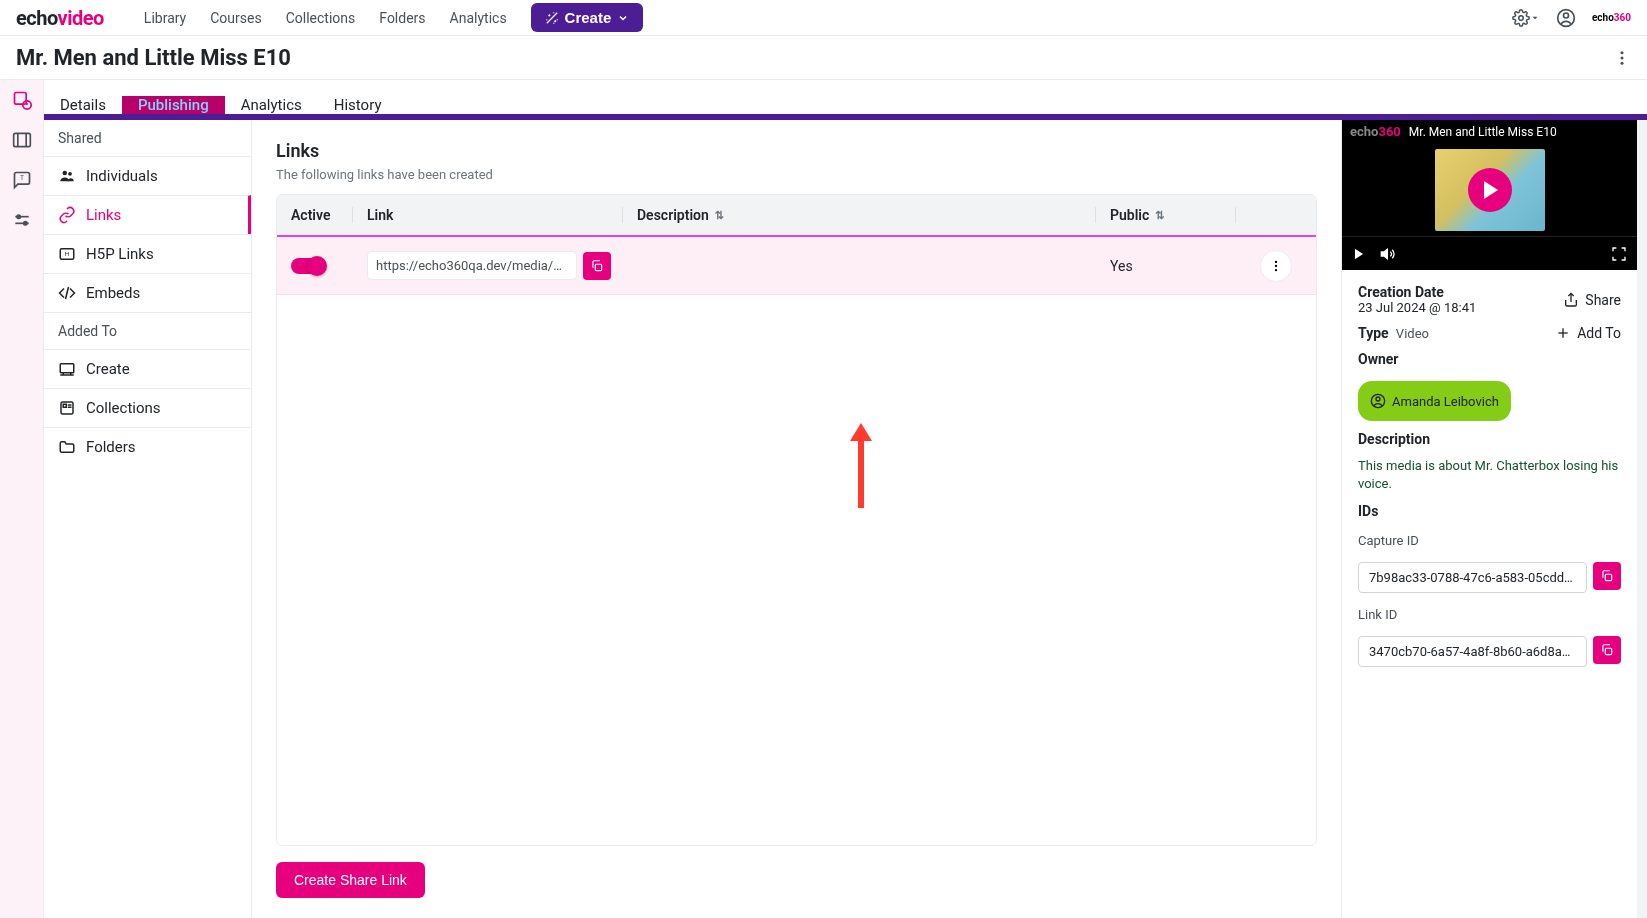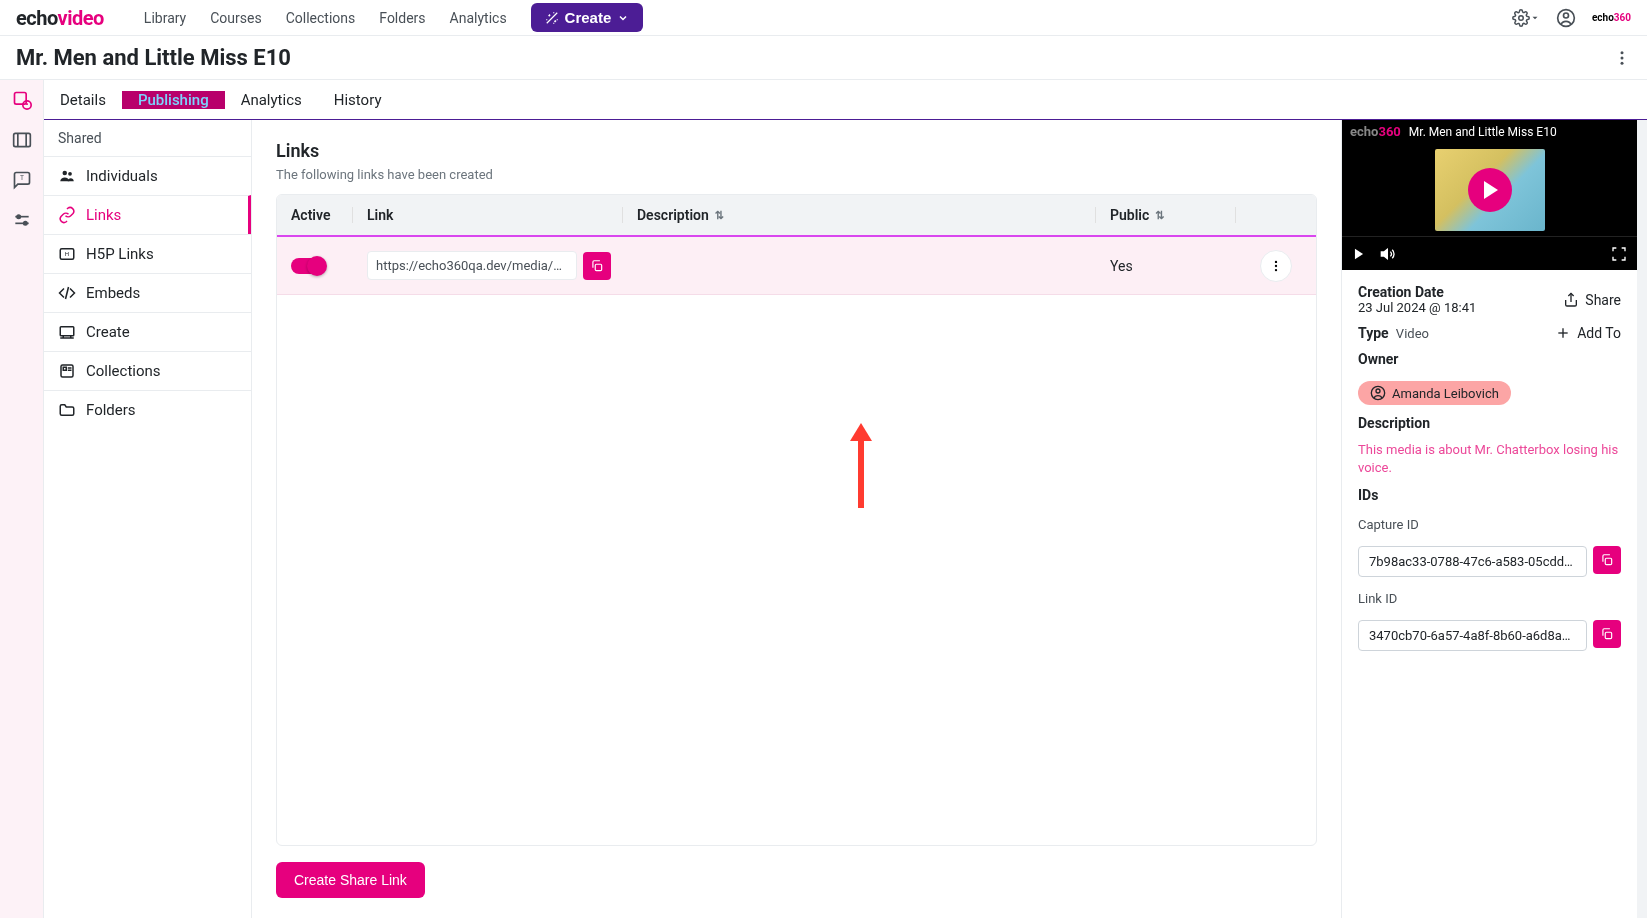--- a/index.html
+++ b/index.html
@@ -20,21 +20,21 @@
 .page-title { font-size: 22px; font-weight: 700; }
 .kebab-right { margin-left: auto; }
 
 .body-wrap { display: flex; height: calc(918px - 36px - 44px); }
 
 .rail { width: 44px; background: #fdf2f7; border-right: 1px solid #e9ecef; display: flex; flex-direction: column; align-items: center; padding-top: 8px; gap: 16px; }
 .rail-item { width: 24px; height: 24px; display: flex; align-items: center; justify-content: center; cursor: pointer; color: #495057; }
 .rail-item.active { color: #e6007e; }
 
 .tabs-and-content { display: flex; flex-direction: column; flex: 1; min-width: 0; }
-.tabs-row { display: flex; height: 40px; border-bottom: 1px solid #4c1d95; align-items: center; }
+.tabs-row { display: flex; height: 40px; border-bottom: 6px solid #4c1d95; align-items: flex-end; }
 .tab { padding: 0 16px; display: flex; align-items: center; cursor: pointer; color: #212529; font-size: 15px; }
 .tab.active { background: #b8006b; color: #7dd3fc; font-weight: 500; }
 
 .workspace { display: flex; flex: 1; min-height: 0; }
 
 .sidebar2 { width: 208px; border-right: 1px solid #e9ecef; display: flex; flex-direction: column; }
 .side-heading { padding: 10px 14px; color: #495057; font-size: 14px; }
 .side-item { display: flex; align-items: center; gap: 10px; padding: 10px 14px; border-top: 1px solid #e9ecef; cursor: pointer; color: #212529; font-size: 15px; }
 .side-item:first-of-type { border-top: 1px solid #e9ecef; }
 .side-item.active { color: #e6007e; border-right: 3px solid #e6007e; background: #fff; }
@@ -74,22 +74,22 @@
 .play-circle { position: absolute; left: 50%; top: 50%; transform: translate(-50%, -50%); width: 44px; height: 44px; background: #e6007e; border-radius: 50%; display: flex; align-items: center; justify-content: center; }
 .play-circle::after { content: ''; border-left: 14px solid #fff; border-top: 9px solid transparent; border-bottom: 9px solid transparent; margin-left: 3px; }
 .video-controls { height: 34px; display: flex; align-items: center; padding: 0 10px; gap: 14px; color: #fff; border-top: 1px solid #222; }
 .video-controls .spacer { flex: 1; }
 
 .meta { padding: 14px 16px; display: flex; flex-direction: column; gap: 10px; font-size: 13px; }
 .meta-row { display: flex; justify-content: space-between; align-items: center; }
 .meta-label { font-weight: 700; font-size: 14px; }
 .meta-action { display: flex; align-items: center; gap: 6px; cursor: pointer; color: #212529; font-size: 14px; }
 .type-val { font-weight: 400; color: #495057; margin-left: 4px; }
-.owner-chip { display: inline-flex; align-items: center; gap: 6px; background: #fca5a5; border-radius: 14px; padding: 4px 12px; font-size: 13px; margin-top: 4px; width: fit-content; }
-.desc-text { color: #ec4899; line-height: 1.4; }
+.owner-chip { display: inline-flex; align-items: center; gap: 6px; background: #84cc16; border-radius: 14px; padding: 12px 12px; font-size: 13px; margin-top: 4px; width: fit-content; }
+.desc-text { color: #14532d; line-height: 1.4; }
 .id-label { color: #495057; font-size: 13px; margin-top: 4px; }
 .id-row { display: flex; gap: 6px; margin-top: 4px; }
 .id-input { flex: 1; border: 1px solid #ced4da; border-radius: 4px; padding: 7px 10px; font-size: 13px; overflow: hidden; text-overflow: ellipsis; white-space: nowrap; background: #fff; }
 .scroll-hint { width: 10px; background: #f1f3f5; }
 
 svg { display: block; }
 </style>
 </head>
 <body>
 
@@ -215,20 +215,21 @@
           <span>H5P Links</span>
         </div>
         <div class="side-item">
           <svg viewBox="0 0 24 24" fill="none" stroke="currentColor" stroke-width="2">
               <polyline points="16 18 22 12 16 6"></polyline>
               <polyline points="8 6 2 12 8 18"></polyline>
               <line x1="14" y1="4" x2="10" y2="20"></line>
             </svg>
           <span>Embeds</span>
         </div>
+        <div class="side-heading" style="border-top:1px solid #e9ecef">Added To</div>
         <div class="side-item">
           <svg viewBox="0 0 24 24" fill="none" stroke="currentColor" stroke-width="2">
               <rect x="3" y="5" width="18" height="12" rx="1"></rect>
               <line x1="3" y1="20" x2="21" y2="20"></line>
               <line x1="7" y1="17" x2="7" y2="20"></line>
               <line x1="17" y1="17" x2="17" y2="20"></line>
             </svg>
           <span>Create</span>
         </div>
         <div class="side-item">

